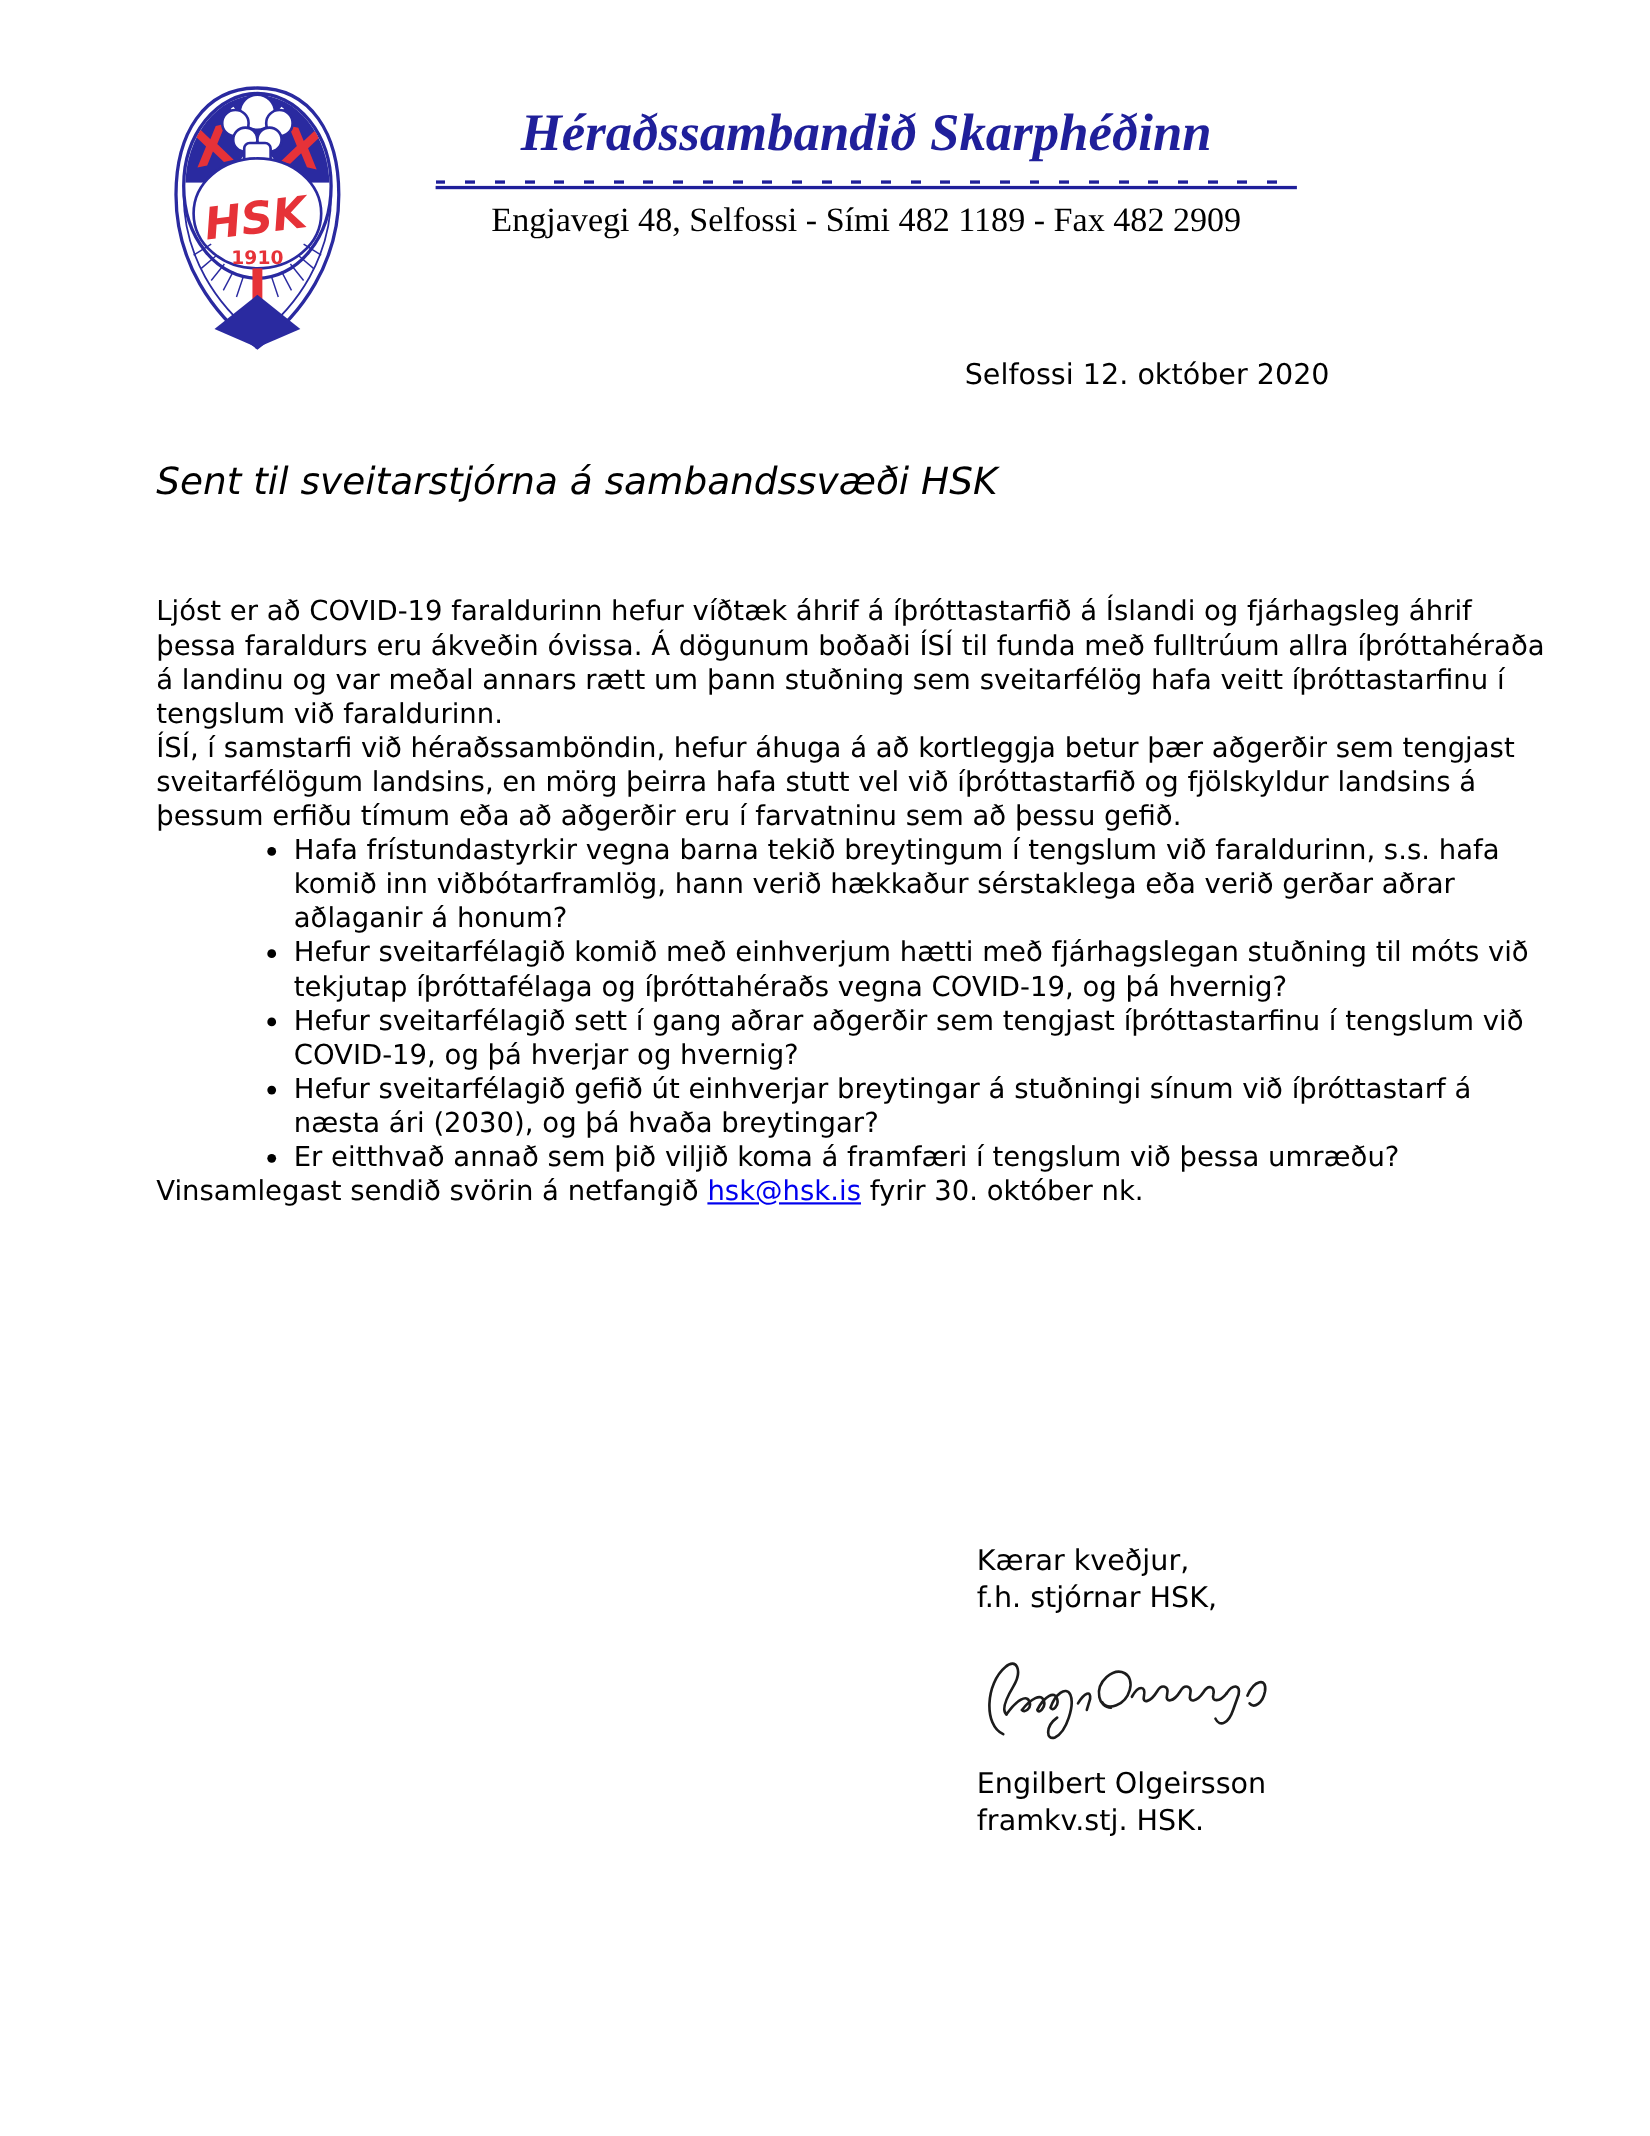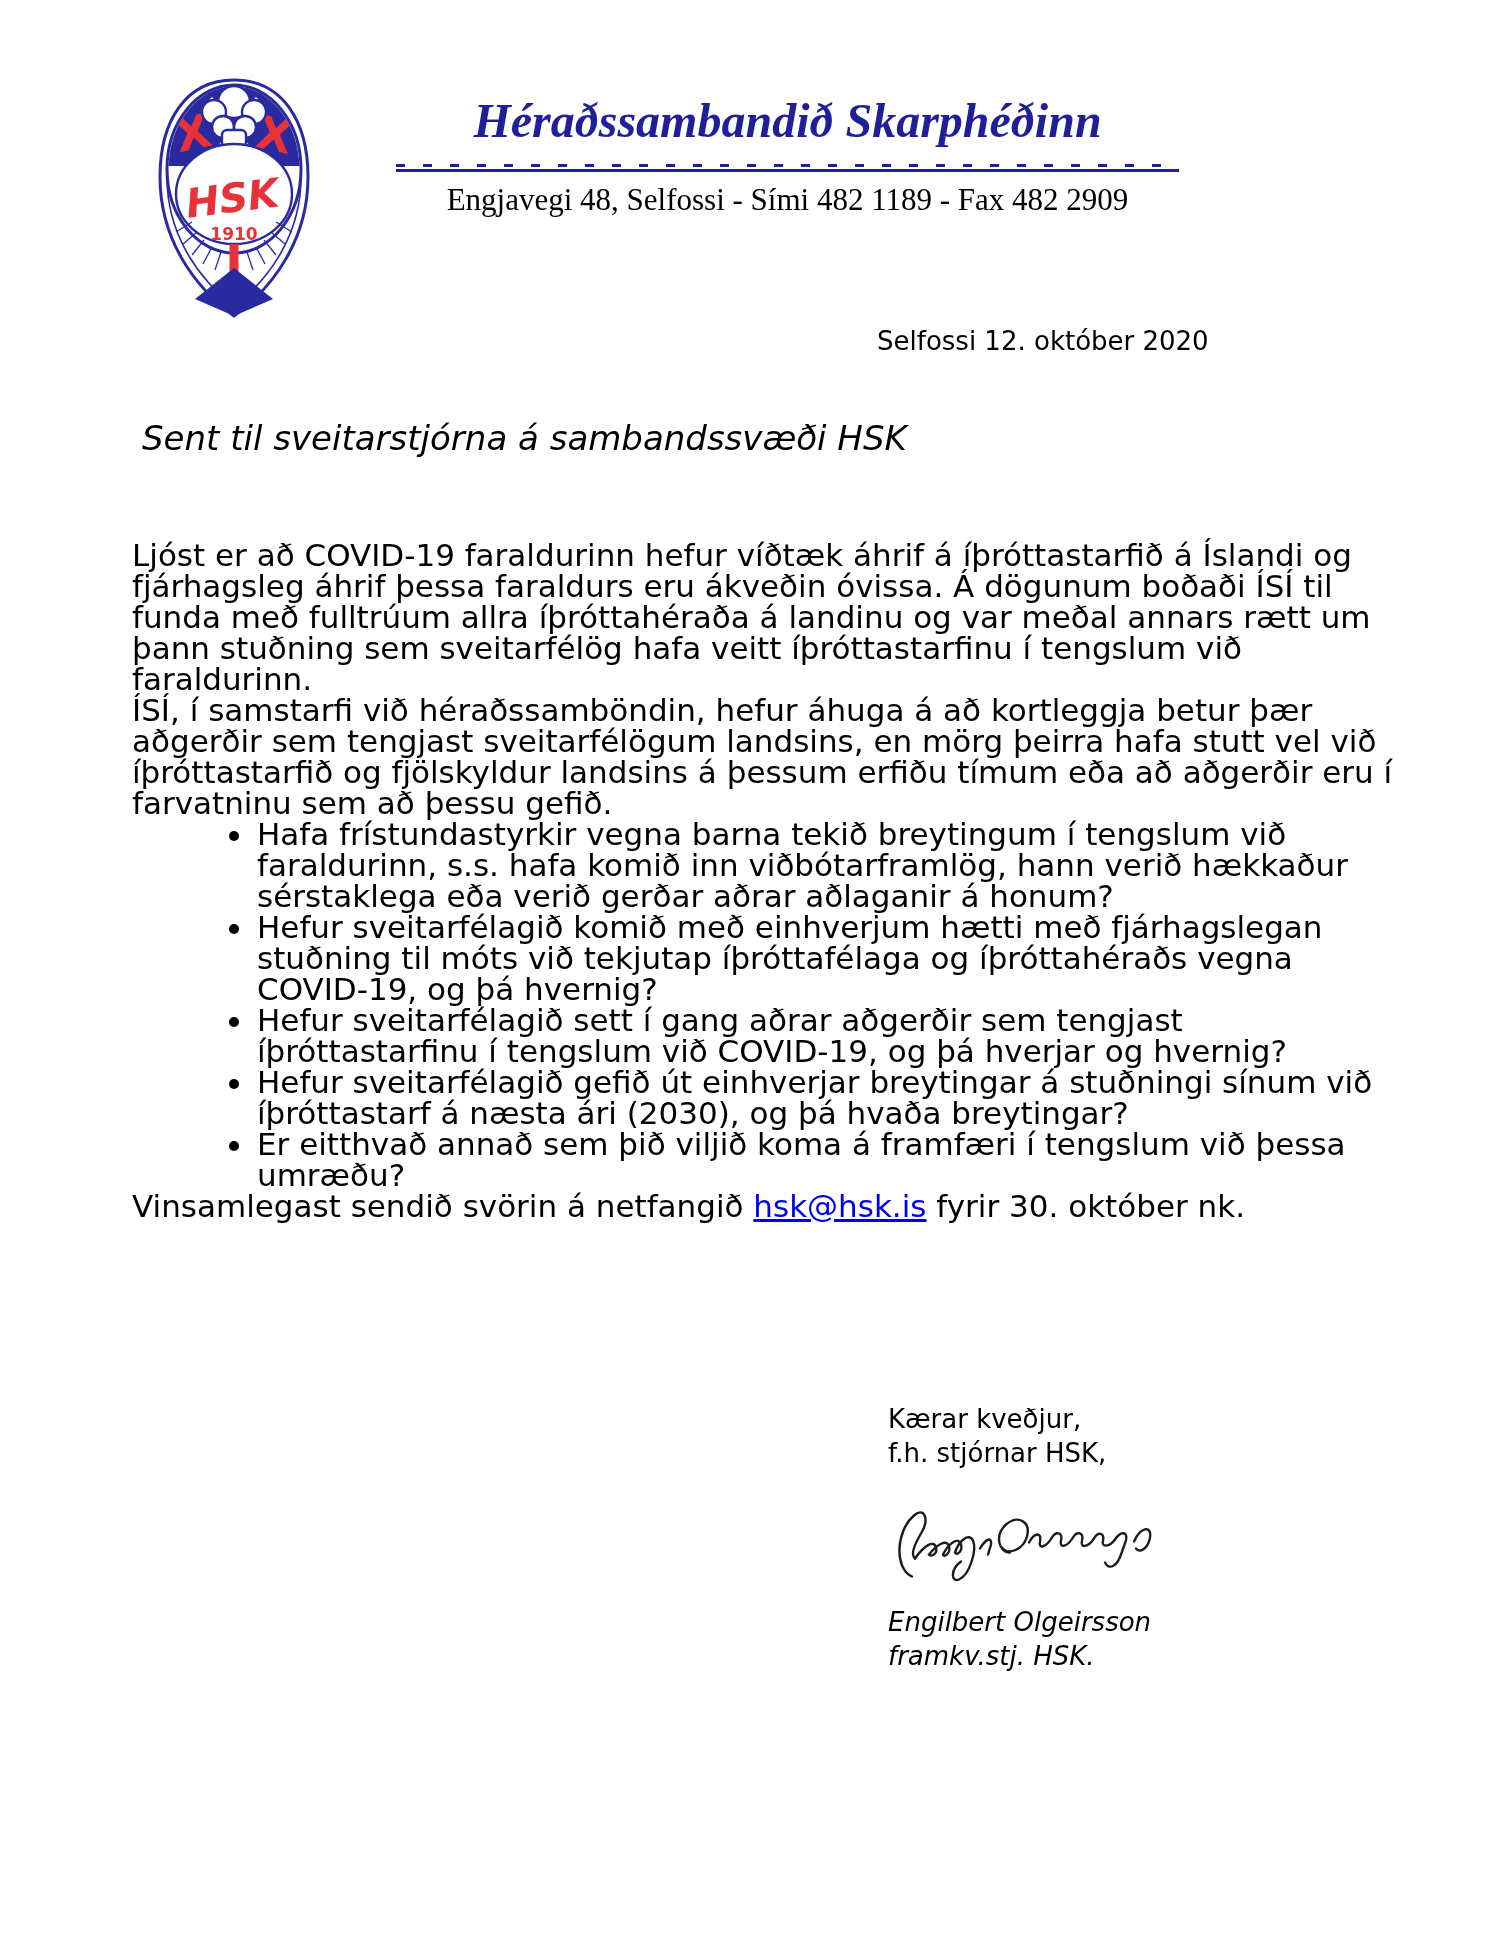--- a/index.html
+++ b/index.html
@@ -45,23 +45,23 @@
   
   .dateline {
     position: absolute; left: 877px; top: 326px;
     font-size: 26px;
   }
   .recipient {
     position: absolute; left: 142px; top: 418px;
     font-style: italic; font-size: 34px;
   }
   .body-block {
-    position: absolute; left: 132px; top: 540px;
+    position: absolute; left: 142px; top: 540px;
     width: 1272px;
-    font-size: 31px; line-height: 31px;
+    font-size: 25px; line-height: 31px;
   }
   .body-block p { margin: 0; }
   .questions-heading {
     margin-top: 36px;
     text-decoration: underline;
     text-underline-offset: 4px;
   }
   ul.questions {
     margin: 0; padding: 0 0 0 123px;
     list-style: disc;
@@ -73,21 +73,21 @@
   
   .closing {
     position: absolute; left: 888px; top: 1402px;
     font-size: 26px; line-height: 34px;
   }
   .signature {
     display: block;
     width: 290px; height: 105px;
     margin: 24px 0 6px 0;
   }
-  .closing .name-line { line-height: 34px; font-style: italic; }
+  .closing .name-line { line-height: 34px; }
 </style>
 </head>
 <body>
 
 <div class="logo">
   <svg viewBox="0 0 178 250" width="178" height="250" aria-hidden="true">
 
     <path d="M89 8 C138 8 163 50 163 105 C163 166 130 214 89 244 C48 214 15 166 15 105 C15 50 40 8 89 8 Z" fill="#ffffff" stroke="#2a2aa0" stroke-width="3"></path>
     <path d="M89 16 C132 16 156 55 156 105 C156 161 126 206 89 234 C52 206 22 161 22 105 C22 55 46 16 89 16 Z" fill="none" stroke="#2a2aa0" stroke-width="1.6"></path>
 

